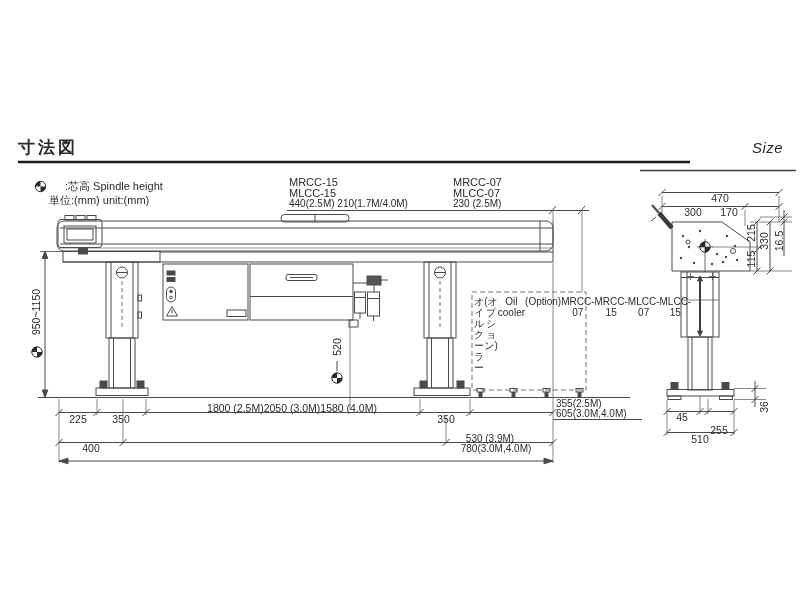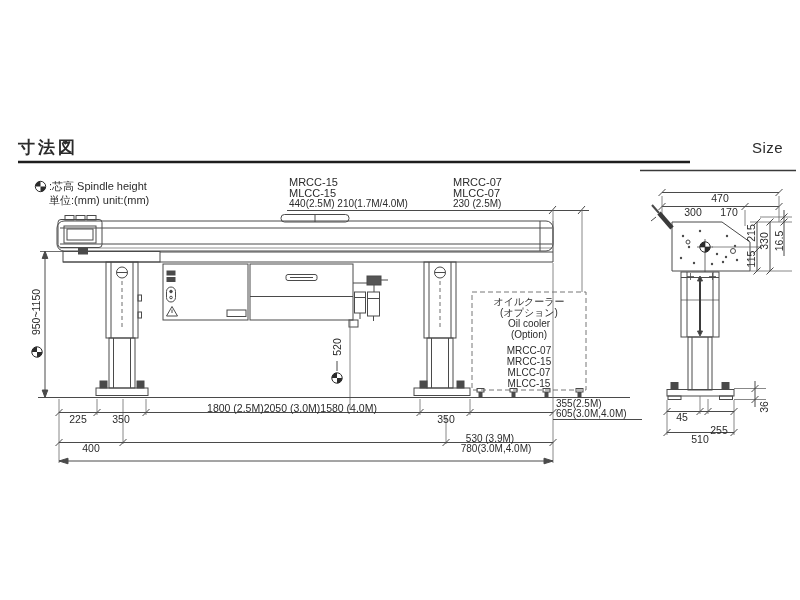--- a/index.html
+++ b/index.html
@@ -6,26 +6,26 @@
   .canvas{
     position:relative;width:800px;height:495px;background:#ffffff;overflow:hidden;
     font-family:"Liberation Sans","DejaVu Sans",sans-serif;color:#2b2b2b;
   }
   svg.lineart{position:absolute;left:0;top:0;}
   .lbl{position:absolute;font-size:10.5px;line-height:11px;white-space:nowrap;color:#2b2b2b;}
   .ctr{transform:translateX(-50%);margin-top:12px;}          
   .rot{transform:translate(-50%,-50%) rotate(-90deg);transform-origin:center;}
   .sm{font-size:10px;line-height:10.5px;}
   .title-jp{position:absolute;left:18px;top:136px;font-size:17px;font-weight:bold;letter-spacing:3px;}
-  .title-en{position:absolute;left:752px;top:139px;font-size:15px;letter-spacing:.5px;}
+  .title-en{position:absolute;left:752px;top:139px;font-size:15px;letter-spacing:.5px;font-style:italic;}
   .legend{position:absolute;left:34px;top:179px;font-size:11px;line-height:14px;}
-  .legend-row{display:flex;align-items:center;gap:2px;}
+  .legend-row{display:flex;align-items:center;gap:18px;}
   .models{position:absolute;font-size:11px;line-height:11px;}
   .dimflex{position:absolute;display:flex;gap:0;font-size:10.5px;white-space:nowrap;transform:translateX(-50%);}
-  .oilbox{position:absolute;left:474px;top:296px;width:110px;text-align:center;font-size:10px;line-height:11px;display:flex;flex-direction:column;}
+  .oilbox{position:absolute;left:474px;top:296px;width:110px;text-align:center;font-size:10px;line-height:11px;display:flex;flex-direction:row;}
   .oilgap{height:5px;}
 </style>
 </head>
 <body>
 
 <div class="canvas">
 
   <svg class="lineart" width="800" height="600" viewBox="0 0 800 600">
     <defs>
       <g id="sp-mark">

